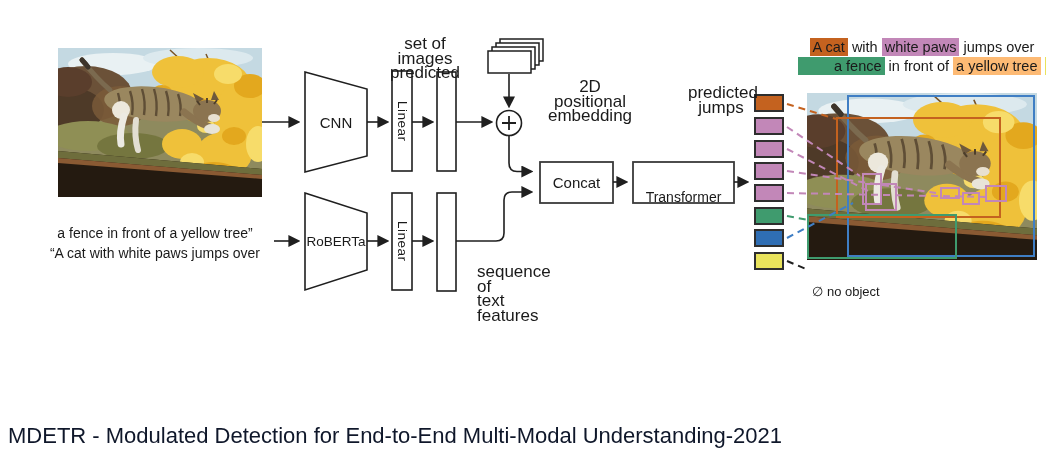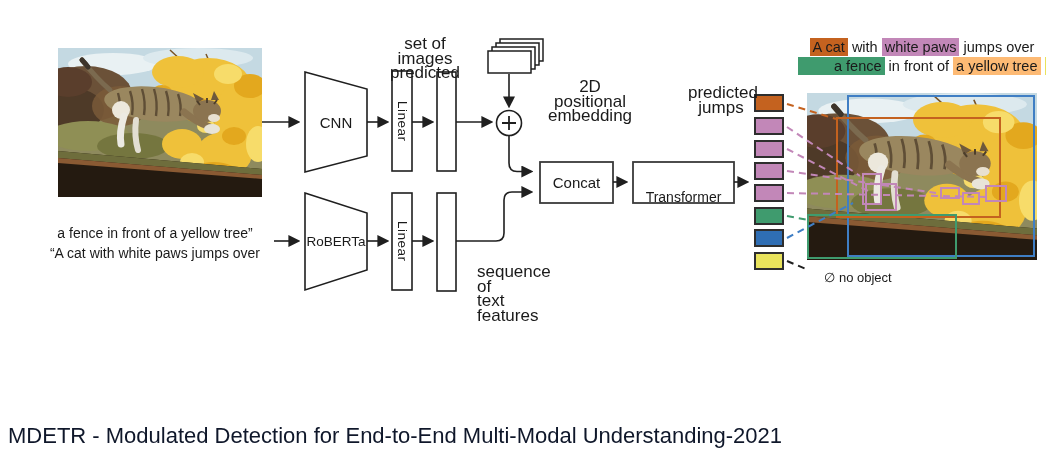--- a/index.html
+++ b/index.html
@@ -287,21 +287,21 @@
 
   <div class="lbl sentence center" style="left:798px;top:38px;width:248px;">
     <div>
       <span class="hl" style="background-color: rgb(196, 98, 31);">A cat</span><span> with </span><span class="hl" style="background-color: rgb(194, 135, 184);">white paws</span><span> jumps over</span>
     </div>
     <div>
       <span class="hl" style="background-color: rgb(63, 155, 110); padding-left: 36px;">a fence</span><span> in front of </span><span class="hl" style="background-color: #fdba74;">a yellow tree</span><span> </span><span class="hl" style="background-color: rgb(233, 227, 92);">∅</span>
     </div>
   </div>
 
-  <div class="lbl" style="left:812px;top:270px;font-size:13px;margin-left:12px;">
+  <div class="lbl" style="left:812px;top:284px;font-size:13px;">
     <span>∅ no object</span>
   </div>
 
   <div class="lbl title" style="left:8px;top:423px;">
     <span>MDETR - Modulated Detection for End-to-End Multi-Modal Understanding-2021</span>
   </div>
 
 
 </div>
 

